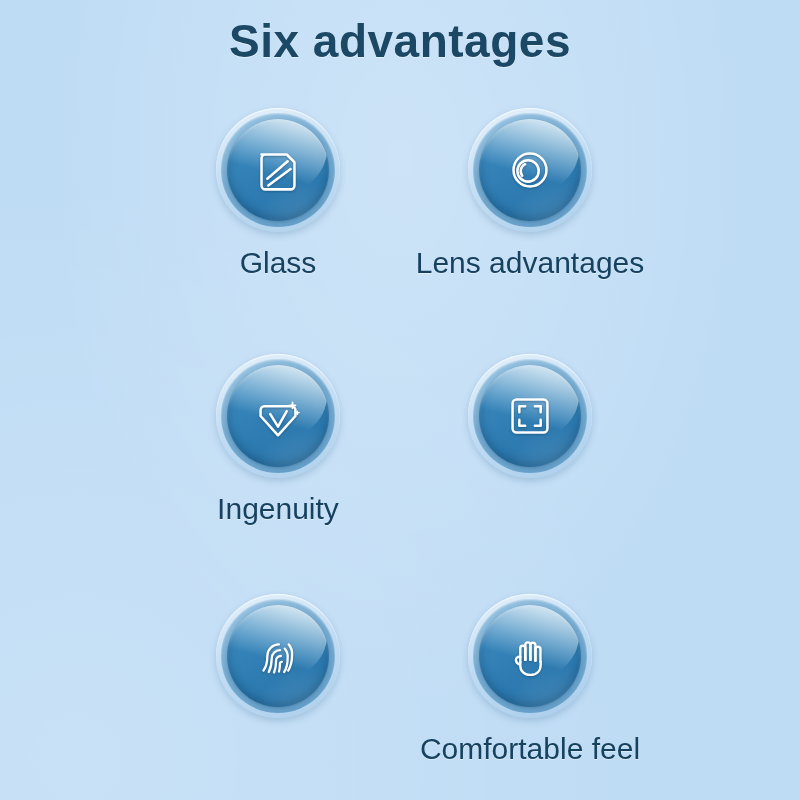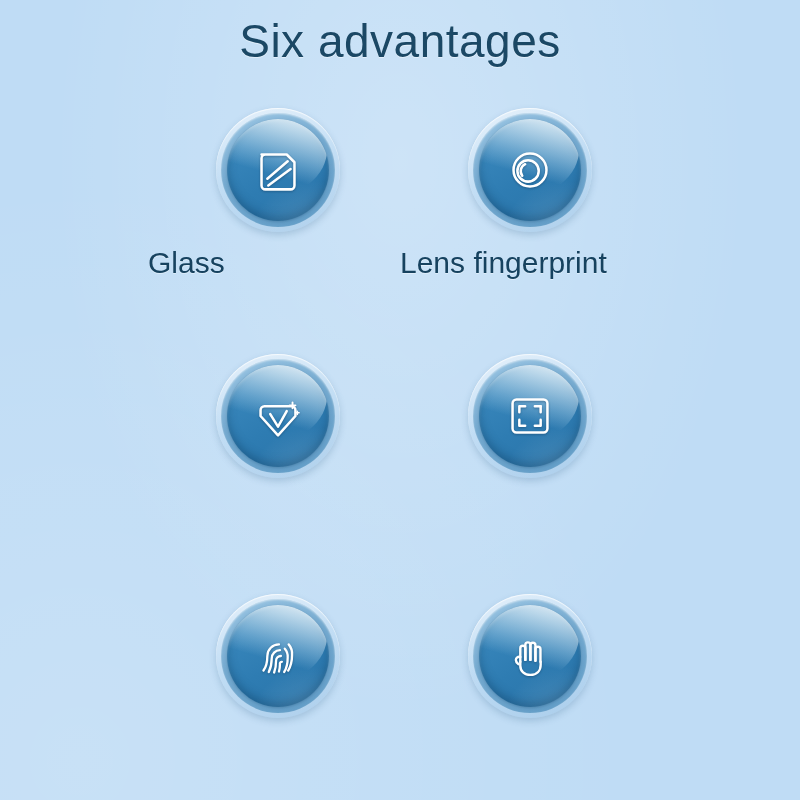--- a/index.html
+++ b/index.html
@@ -19,21 +19,21 @@
       radial-gradient(ellipse at 50% 20%, rgba(255,255,255,0.22), rgba(255,255,255,0) 62%),
       radial-gradient(ellipse at 10% 95%, rgba(255,255,255,0.14), rgba(255,255,255,0) 55%);
     pointer-events:none;
   }
 
   .page-title{
     position:absolute;
     top:14px; left:0; right:0;
     text-align:center;
     font-size:46px;
-    font-weight:normal;
+    font-weight:bold;
     letter-spacing:0.5px;
     color:#1b4865;
     text-shadow:0 1px 0 rgba(255,255,255,0.45);
   }
 
   .grid{
     position:absolute;
     left:0; right:0; top:108px;
     height:692px;
   }
@@ -102,20 +102,21 @@
     display:flex; align-items:center; justify-content:center;
   }
   .badge .glyph svg{
     width:62px; height:62px;
     display:block;
     filter:drop-shadow(0 1px 1px rgba(20,60,95,0.45));
   }
 
   .label{
     margin-top:14px;
+    text-align:center;
     font-size:30px;
     color:#16425f;
     white-space:nowrap;
     text-shadow:0 1px 0 rgba(255,255,255,0.40);
   }
   .label.wide{ font-size:30px; }
 </style>
 </head>
 <body>
 
@@ -147,37 +148,38 @@
       <div class="ring"></div>
       <div class="disc"></div>
       <div class="glyph">
         <svg viewBox="0 0 64 64" fill="none" stroke="#ffffff" stroke-width="2.6" stroke-linecap="round">
           <circle cx="32" cy="32" r="17"></circle>
           <circle cx="30" cy="33" r="11"></circle>
           <path d="M24 38 a8 8 0 0 1 3 -12"></path>
         </svg>
       </div>
     </div>
-    <div class="label wide">Lens fingerprint</div>
+    <div class="label wide">Lens advantages</div>
   </div>
 
   <div class="cell col-left row-2">
     <div class="badge">
       <div class="halo"></div>
       <div class="ring"></div>
       <div class="disc"></div>
       <div class="glyph">
         <svg viewBox="0 0 64 64" fill="none" stroke="#ffffff" stroke-width="2.6" stroke-linecap="round" stroke-linejoin="round">
           <path d="M18 22 h28 a4 4 0 0 1 4 4 v6 L32 52 L14 32 v-6 a4 4 0 0 1 4 -4 z"></path>
           <polyline points="24,30 32,43 41,27"></polyline>
           <path d="M47 18 v6 M44 21 h6" stroke-width="2"></path>
           <path d="M52 27 v3.5 M50.2 28.7 h3.6" stroke-width="1.6"></path>
         </svg>
       </div>
     </div>
+    <div class="label">Ingenuity</div>
   </div>
 
   <div class="cell col-right row-2">
     <div class="badge">
       <div class="halo"></div>
       <div class="ring"></div>
       <div class="disc"></div>
       <div class="glyph">
         <svg viewBox="0 0 64 64" fill="none" stroke="#ffffff" stroke-width="2.6" stroke-linecap="round" stroke-linejoin="round">
           <rect x="14" y="15" width="36" height="34" rx="4"></rect>
@@ -218,15 +220,16 @@
         <svg viewBox="0 0 64 64" fill="none" stroke="#ffffff" stroke-width="2.5" stroke-linecap="round" stroke-linejoin="round">
           <path d="M22 38 V24 a2.6 2.6 0 0 1 5.2 0 v12"></path>
           <path d="M27.2 36 V20.5 a2.6 2.6 0 0 1 5.2 0 V36"></path>
           <path d="M32.4 36 V21 a2.6 2.6 0 0 1 5.2 0 V37"></path>
           <path d="M37.6 37 V25 a2.6 2.6 0 0 1 5.2 0 v13"></path>
           <path d="M22 38 v4 c0 5.5 4.2 9.5 10.5 9.5 S43 47.5 43 41 v-3"></path>
           <path d="M22 33 c-2.6 -0.6 -4.6 0.8 -4.6 3 c0 1.6 1 3 2.6 4.4"></path>
         </svg>
       </div>
     </div>
+    <div class="label wide">Comfortable feel</div>
   </div>
 
 </div>
 
 </body></html>

